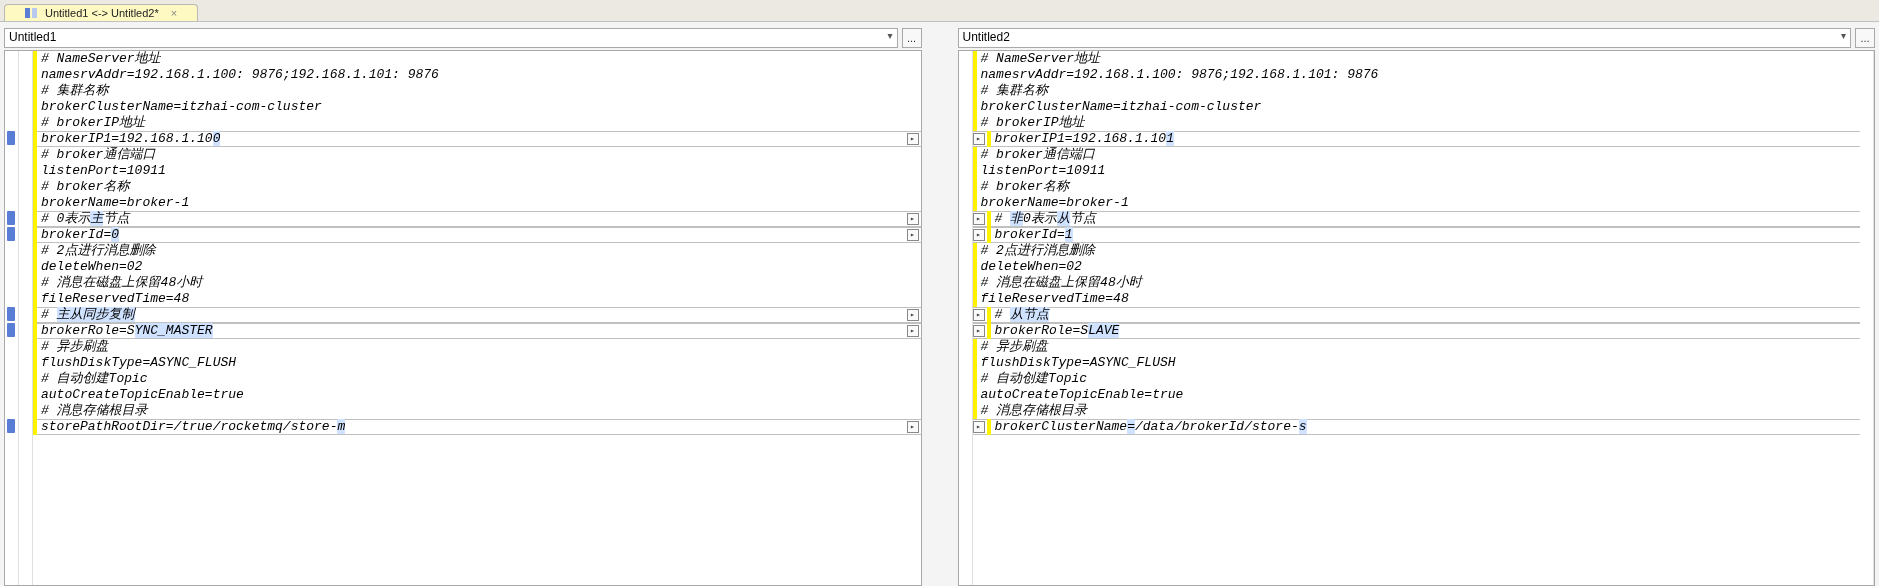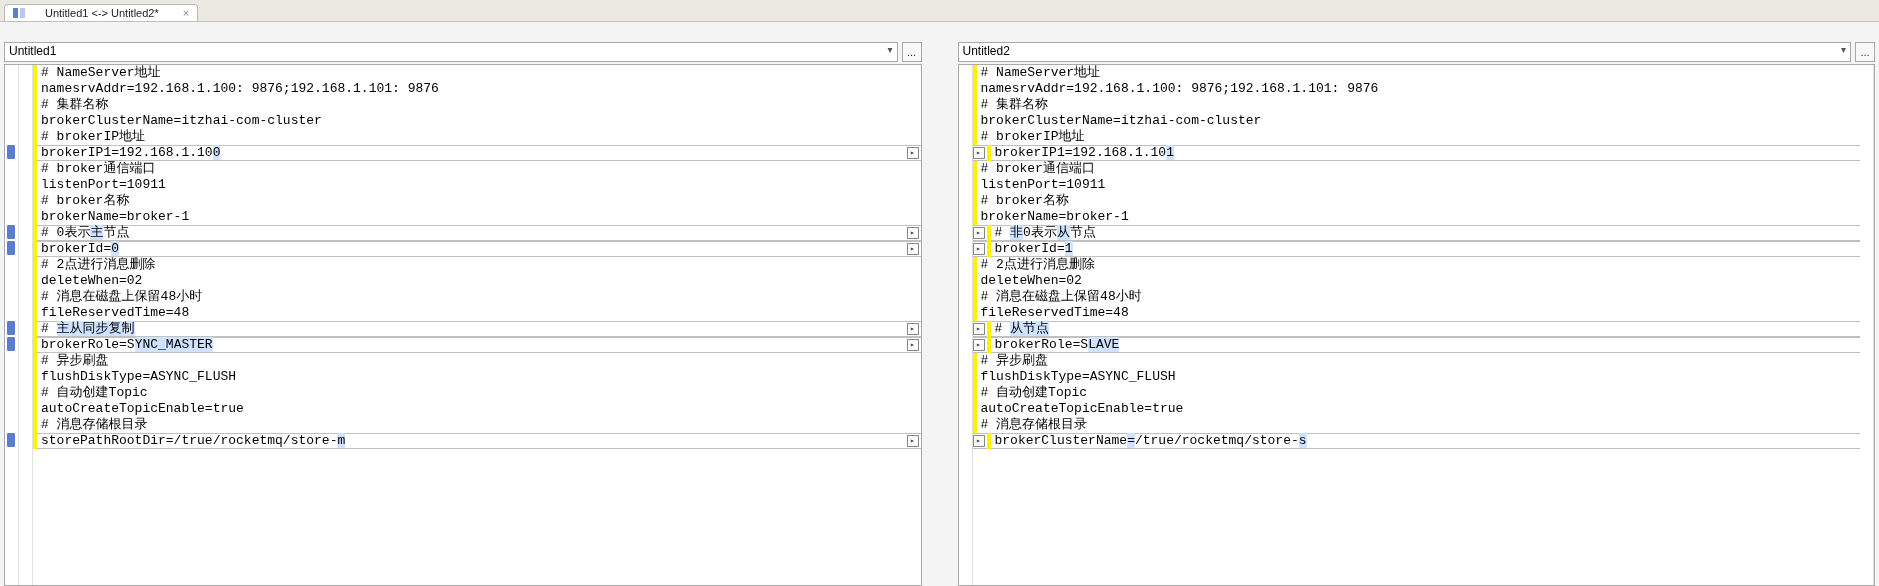--- a/index.html
+++ b/index.html
@@ -15,37 +15,37 @@
     height: 22px;
     background: #ece9e2;
     border-bottom: 1px solid #c0c0c0;
     display: flex;
     align-items: flex-end;
     padding-left: 4px;
   }
   .tab {
     display: flex;
     align-items: center;
-    gap: 20px;
-    background: #ffffff;
+    gap: 8px;
+    background: #fef9c3;
     border: 1px solid #b8b8b8;
     border-bottom: none;
     border-radius: 4px 4px 0 0;
-    padding: 2px 8px;
+    padding: 2px 20px;
     font-size: 11px;
     color: #222;
     cursor: pointer;
   }
   .tab .icon { width: 12px; height: 12px; }
   .tab .close { color: #888; font-size: 11px; margin-left: 4px; cursor: pointer; }
   .panes {
     display: flex;
     height: calc(100% - 22px);
     background: #f4f4f4;
-    padding-top: 20px;
+    padding-top: 6px;
   }
   .pane {
     flex: 1;
     display: flex;
     flex-direction: column;
     min-width: 0;
     padding: 0 4px;
   }
   .pane-header {
     display: flex;
@@ -79,20 +79,21 @@
     font-size: 11px;
     color: #333;
   }
   .editor {
     flex: 1;
     display: flex;
     border: 1px solid #a9a9a9;
     background: #fff;
     overflow-y: auto;
     overflow-x: hidden;
+    font-style: italic;
   }
   .gutter-outer {
     width: 14px;
     background: #ffffff;
     border-right: 1px solid #e0e0e0;
     position: relative;
   }
   .gutter-mark {
     position: absolute;
     left: 2px;
@@ -250,19 +251,19 @@
           <div class="line"><div class="bar"></div><div class="txt">deleteWhen=02</div></div>
           <div class="line"><div class="bar"></div><div class="txt"># 消息在磁盘上保留48小时</div></div>
           <div class="line"><div class="bar"></div><div class="txt">fileReservedTime=48</div></div>
           <div class="line diff"><div class="diff-marker">▸</div><div class="bar"></div><div class="txt"><span># </span><span class="hl">从节点</span></div></div>
           <div class="line diff"><div class="diff-marker">▸</div><div class="bar"></div><div class="txt"><span>brokerRole=S</span><span class="hl">LAVE</span></div></div>
           <div class="line"><div class="bar"></div><div class="txt"># 异步刷盘</div></div>
           <div class="line"><div class="bar"></div><div class="txt">flushDiskType=ASYNC_FLUSH</div></div>
           <div class="line"><div class="bar"></div><div class="txt"># 自动创建Topic</div></div>
           <div class="line"><div class="bar"></div><div class="txt">autoCreateTopicEnable=true</div></div>
           <div class="line"><div class="bar"></div><div class="txt"># 消息存储根目录</div></div>
-          <div class="line diff"><div class="diff-marker">▸</div><div class="bar"></div><div class="txt"><span>brokerClusterName</span><span class="hl">=</span><span>/true/rocketmq/store-</span><span class="hl">s</span></div></div>
+          <div class="line diff"><div class="diff-marker">▸</div><div class="bar"></div><div class="txt"><span>brokerClusterName</span><span class="hl">=</span><span>/data/brokerId/store-</span><span class="hl">s</span></div></div>
         </div>
       <div class="gutter-outer"></div>
     </div>
   </div>
 
 </div>
 
 </body></html>

